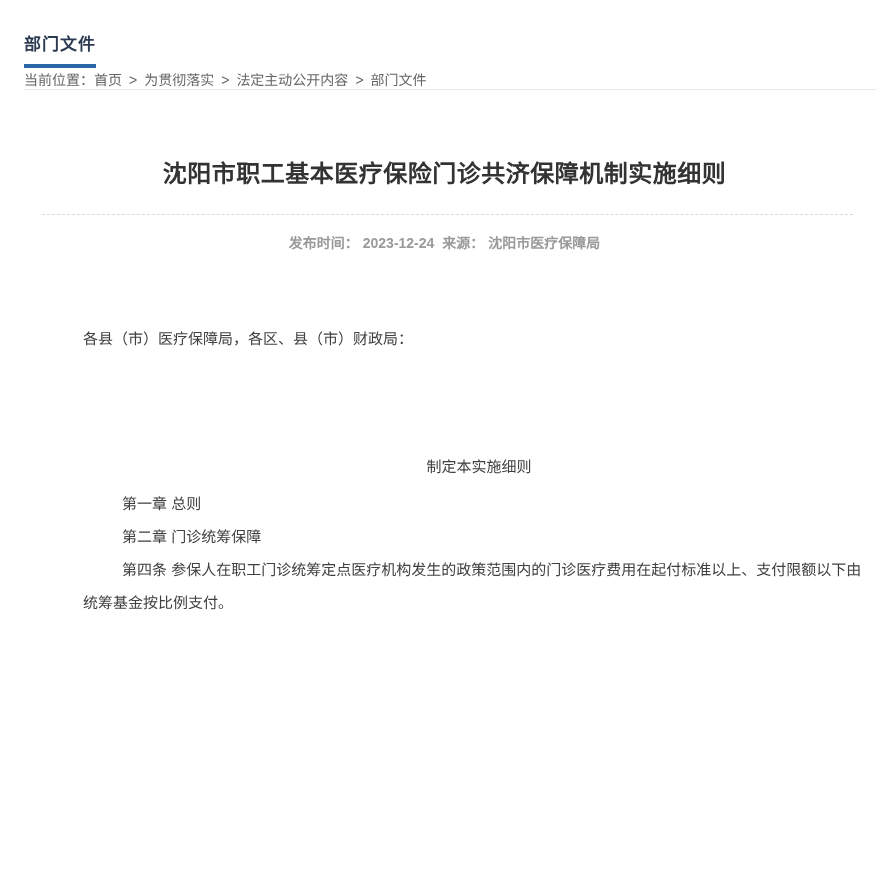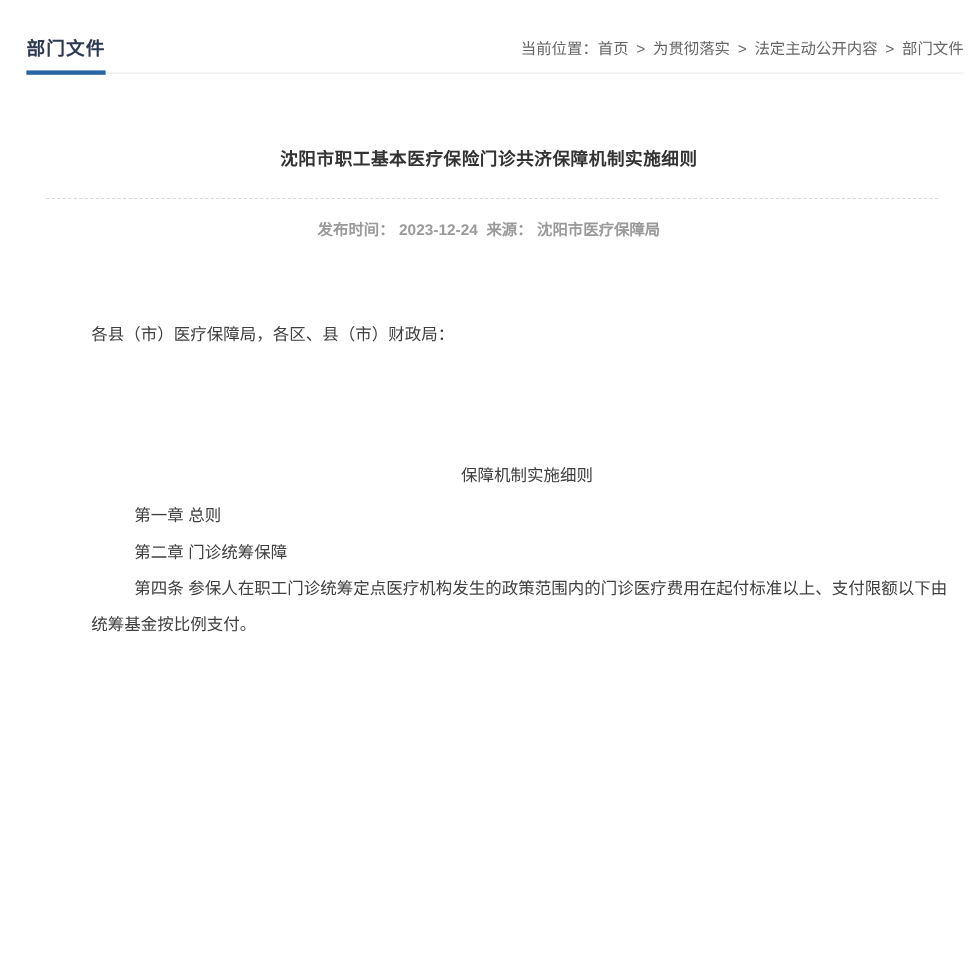--- a/index.html
+++ b/index.html
@@ -16,40 +16,41 @@
   html,body{
     width:889px;height:887px;overflow:hidden;background:#ffffff;
     font-family:"Liberation Sans","DejaVu Sans",sans-serif;
   }
   
   .page-header{
     margin:30px 13px 0 24px;
     border-bottom:1px solid var(--divider);
     display:flex;justify-content:space-between;align-items:flex-start;
     position:relative;
+    flex-direction:column;
   }
   .header-title-wrap{position:relative;padding-bottom:11px;}
   .header-title{
     font-size:17px;font-weight:bold;color:var(--header-title);
     letter-spacing:1px;
   }
   .accent-bar{
     position:absolute;left:0;bottom:-2px;height:4px;width:100%;
     background:var(--accent-blue);
   }
   .breadcrumb{
     font-size:14px;color:var(--breadcrumb-text);padding-top:3px;
     white-space:nowrap;
   }
   .breadcrumb a{color:var(--breadcrumb-text);text-decoration:none;cursor:pointer;}
   .bc-sep{margin:0 7px;color:var(--breadcrumb-text);}
   
   .article-title{
     margin-top:64px;text-align:center;
-    font-size:16px;font-weight:bold;color:var(--article-title);
+    font-size:24px;font-weight:bold;color:var(--article-title);
     letter-spacing:0.5px;
   }
   .dashed-sep{
     border:none;border-top:1px dashed var(--dashed-divider);
     margin:25px 36px 0 42px;height:0;
   }
   .article-meta{
     margin-top:17px;text-align:center;
     font-size:14px;color:var(--meta-text);font-weight:bold;
   }
@@ -84,18 +85,18 @@
   <hr class="dashed-sep">
 
   <div class="article-meta">
     <span class="meta-piece">发布时间：</span><span class="meta-piece">2023-12-24</span>
     <span class="meta-piece">来源：</span><span class="meta-piece">沈阳市医疗保障局</span>
   </div>
 
   <article class="document-body">
       <p class="para plain">各县（市）医疗保障局，各区、县（市）财政局：</p>
       <p class="para spacer"></p>
-      <p class="para center">保障机制实施细则</p>
+      <p class="para center">制定本实施细则</p>
       <p class="para indent">第一章 总则</p>
       <p class="para indent">第二章 门诊统筹保障</p>
       <p class="para indent">第四条 参保人在职工门诊统筹定点医疗机构发生的政策范围内的门诊医疗费用在起付标准以上、支付限额以下由统筹基金按比例支付。</p>
     </article>
 </main>
 
 </body></html>

